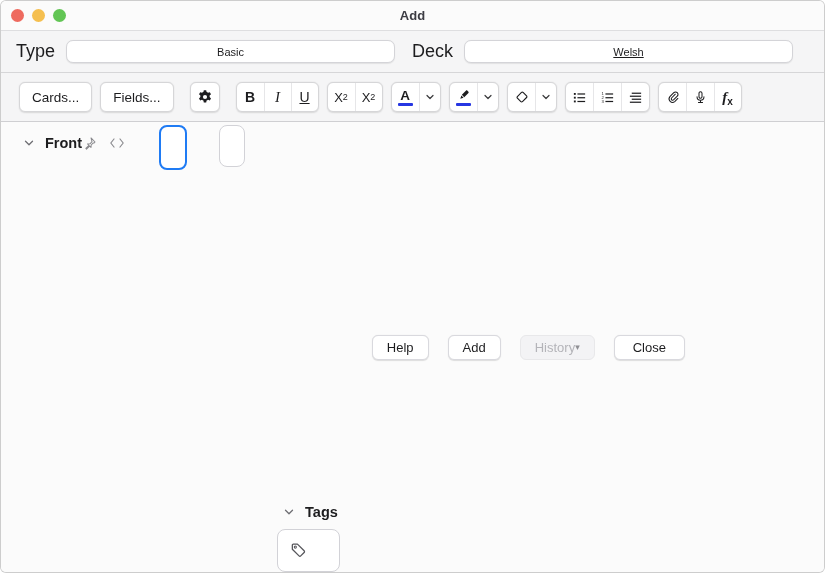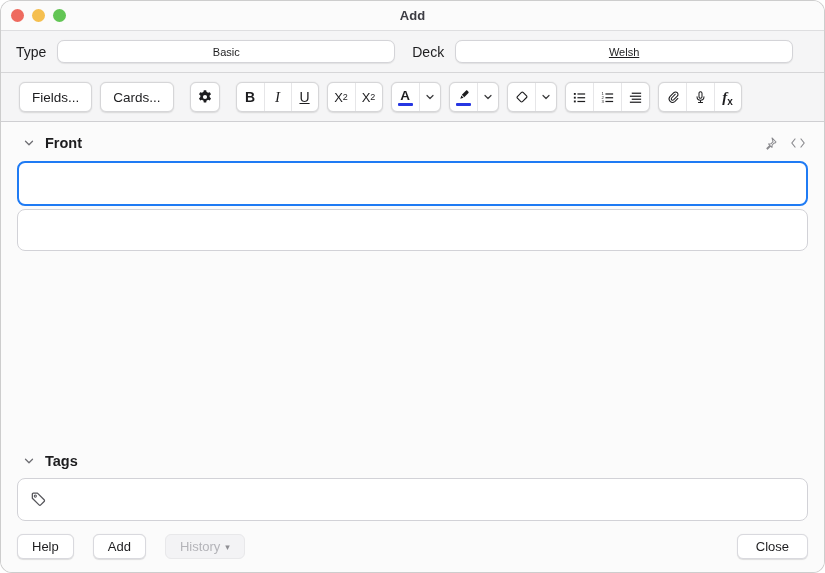--- a/index.html
+++ b/index.html
@@ -10,36 +10,36 @@
     --traffic-green:#62c554;
     --text:#1d1d1f;
     --icon-gray:#8a8a8e;
     --row-bg:#f5f5f6;
     --sep:#d6d6d8;
     --btn-border:#d6d6d8;
   }
   *{box-sizing:border-box;margin:0;padding:0;font-family:"Liberation Sans","DejaVu Sans",sans-serif;}
   html,body{background:#ffffff;}
   .window{
-    width:825px;height:573px;background:#fbfbfb;border-radius:12px;overflow:hidden;
+    width:825px;height:573px;background:#fbfbfb;border-radius:6px;overflow:hidden;
     border:1px solid rgba(0,0,0,.18);position:relative;display:flex;flex-direction:column;
   }
   
   .titlebar{height:30px;flex:0 0 30px;display:flex;align-items:center;position:relative;
     background:#fbfbfb;border-bottom:1px solid #dedee0;}
   .traffic{display:flex;gap:8px;margin-left:10px;}
   .light{width:13px;height:13px;border-radius:50%;}
   .light.red{background:var(--traffic-red);}
   .light.yellow{background:var(--traffic-yellow);}
   .light.green{background:var(--traffic-green);}
   .win-title{position:absolute;left:0;right:0;text-align:center;font-size:13px;font-weight:bold;color:#3c3c43;pointer-events:none;}
   
   .notesel-row{height:42px;flex:0 0 42px;background:var(--row-bg);border-bottom:1px solid var(--sep);
     display:flex;align-items:center;padding:0 15px;gap:11px;}
-  .sel-label{font-size:14px;color:var(--text);}
+  .sel-label{font-size:18px;color:var(--text);}
   .selector{flex:1;height:23px;background:#fff;border:1px solid #d4d4d8;border-radius:7px;
     box-shadow:0 0.5px 1px rgba(0,0,0,.08);display:flex;align-items:center;justify-content:center;
     font-size:11px;color:var(--text);cursor:default;margin-right:6px;}
   .selector:last-child{margin-right:16px;text-decoration:underline;}
   
   .toolbar{height:49px;flex:0 0 49px;background:var(--row-bg);border-bottom:1px solid #cfcfd2;
     display:flex;align-items:center;padding:0 18px;gap:8px;}
   .seg{display:flex;background:#fff;border:1px solid var(--btn-border);border-radius:6px;
     box-shadow:0 0.5px 1.5px rgba(0,0,0,.12);height:30px;overflow:hidden;}
   .tbtn{min-width:27px;height:100%;display:flex;align-items:center;justify-content:center;
@@ -52,38 +52,38 @@
   .b-under{text-decoration:underline;font-size:14px;}
   .supsub{font-size:13px;}
   .supsub sup,.supsub sub{font-size:9px;}
   .colorbtn{display:flex;flex-direction:column;align-items:center;justify-content:center;gap:1px;}
   .colorbtn .glyph{font-size:13.5px;line-height:13px;font-weight:bold;}
   .underbar{width:15px;height:3px;border-radius:1px;background:var(--toolbar-underline);}
   .chev{padding:0 5px;min-width:19px;}
   .fxbtn .f{font-style:italic;font-family:"Liberation Serif","DejaVu Serif",serif;font-size:15px;font-weight:bold;}
   .fxbtn .x{font-size:10px;font-weight:bold;position:relative;top:3px;}
   
-  .content{flex:1;display:flex;flex-direction:column;background:#fbfbfb;}
+  .content{flex:1;display:flex;flex-direction:row;background:#fbfbfb;}
   .sec-header{display:flex;align-items:center;padding:0 18px 0 22px;height:30px;margin-top:6px;}
   .sec-header .sec-chev{margin-right:10px;display:flex;}
   .sec-title{font-size:14.5px;font-weight:bold;color:var(--text);}
   .sec-spacer{flex:1;}
   .hdr-icons{display:flex;align-items:center;gap:12px;}
   .field-input{margin:3px 16px 0 16px;height:45px;background:#fff;border:1px solid #d2d2d7;border-radius:8px;
     padding:8px 12px;font-size:14px;color:var(--text);outline:none;}
   .field-input.focused{border:2px solid var(--focus-border);}
   .field-input.back{height:42px;}
   .tags-block{margin-top:auto;}
   .tags-input{margin:2px 16px 0 16px;height:43px;background:#fff;border:1px solid #d2d2d7;border-radius:8px;
     display:flex;align-items:center;padding:0 12px;gap:8px;font-size:13.5px;color:var(--text);}
   
   .footer{flex:0 0 51px;display:flex;align-items:center;padding:0 16px;gap:19px;}
   .btn{height:25px;background:#fff;border:1px solid #d9d9de;border-radius:6px;padding:0 14px;
     font-size:13px;color:var(--text);box-shadow:0 0.5px 1px rgba(0,0,0,.12);display:flex;align-items:center;justify-content:center;cursor:default;}
-  .btn.disabled{background:#f3f3f5;border-color:#e8e8ea;box-shadow:none;color:#b4b4b9;gap:5px;}
+  .btn.disabled{background:#f3f3f5;border-color:#e8e8ea;box-shadow:none;color:#b4b4b9;}
   .btn.disabled .tri{font-size:9px;color:#8e8e93;}
   .push-right{margin-left:auto;}
   svg{display:block;}
 </style>
 </head>
 <body>
 
 <div class="window">
 
   <div class="titlebar">
@@ -97,24 +97,24 @@
 
   <div class="notesel-row">
     <span class="sel-label">Type</span>
     <div class="selector">Basic</div>
     <span class="sel-label">Deck</span>
     <div class="selector">Welsh</div>
   </div>
 
   <div class="toolbar">
     <div class="seg">
+        <button class="tbtn txt">Cards...</button>
+      </div>
+    <div class="seg">
         <button class="tbtn txt">Fields...</button>
-      </div>
-    <div class="seg">
-        <button class="tbtn txt">Cards...</button>
       </div>
 
     <div class="seg gap-l">
       <button class="tbtn">
         <span>
           <svg width="16" height="16" viewBox="0 0 16 16">
             <path d="M6.8 1.2h2.4l.4 1.8a5.3 5.3 0 0 1 1.4.8l1.8-.6 1.2 2-1.4 1.3a5.4 5.4 0 0 1 0 1.6l1.4 1.3-1.2 2-1.8-.6a5.3 5.3 0 0 1-1.4.8l-.4 1.8H6.8l-.4-1.8a5.3 5.3 0 0 1-1.4-.8l-1.8.6-1.2-2 1.4-1.3a5.4 5.4 0 0 1 0-1.6L2 5.2l1.2-2 1.8.6a5.3 5.3 0 0 1 1.4-.8z" fill="#1d1d1f"></path>
             <circle cx="8" cy="8" r="2.1" fill="#ffffff"></circle>
           </svg>
         </span>

